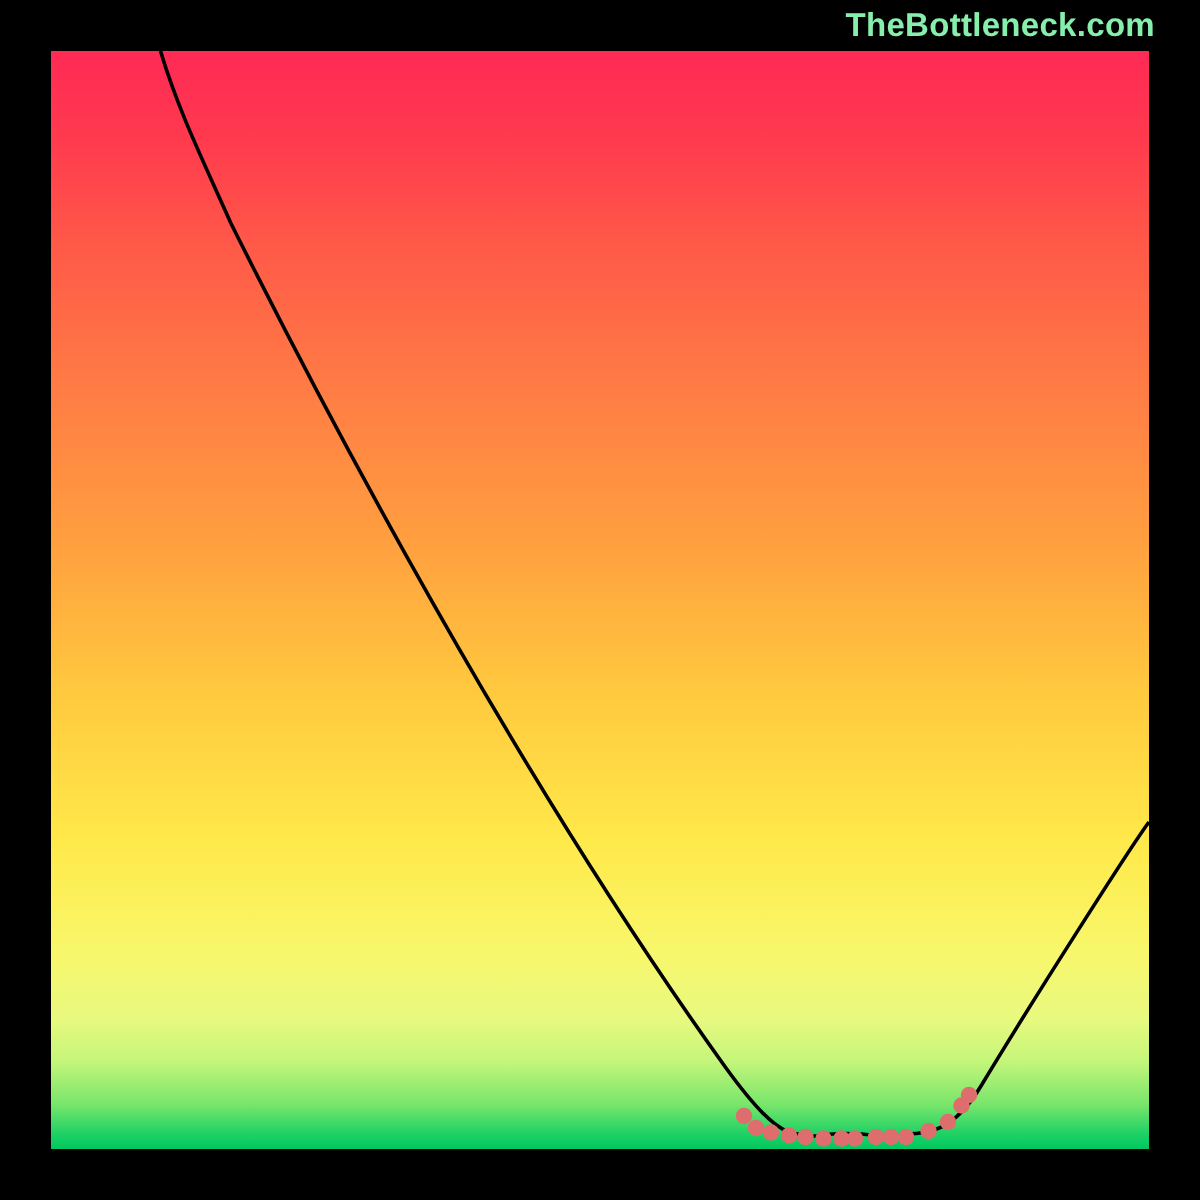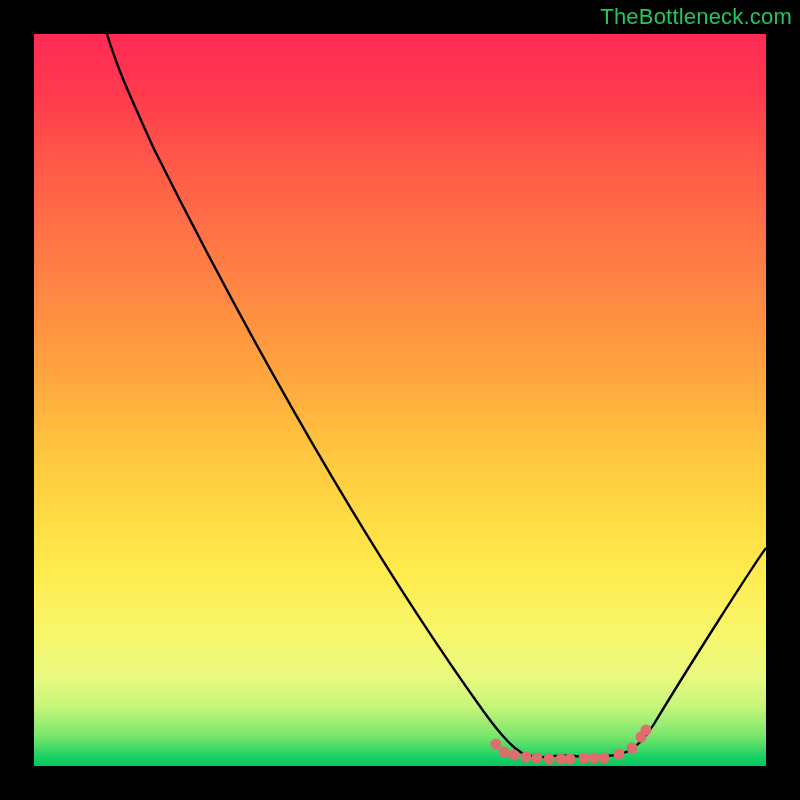--- a/index.html
+++ b/index.html
@@ -7,24 +7,24 @@
     padding: 0;
     background: #000;
     width: 800px;
     height: 800px;
     position: relative;
     font-family: Arial, Helvetica, sans-serif;
   }
   .watermark {
     position: absolute;
     top: 4px;
-    right: 8px;
-    color: #22c55e;
+    right: 30px;
+    color: #86efac;
     font-size: 22px;
-    font-weight: 400;
+    font-weight: 700;
     letter-spacing: 0.2px;
     z-index: 10;
   }
   .plot-frame {
     position: absolute;
     left: 34px;
     top: 34px;
     width: 732px;
     height: 732px;
     overflow: hidden;

